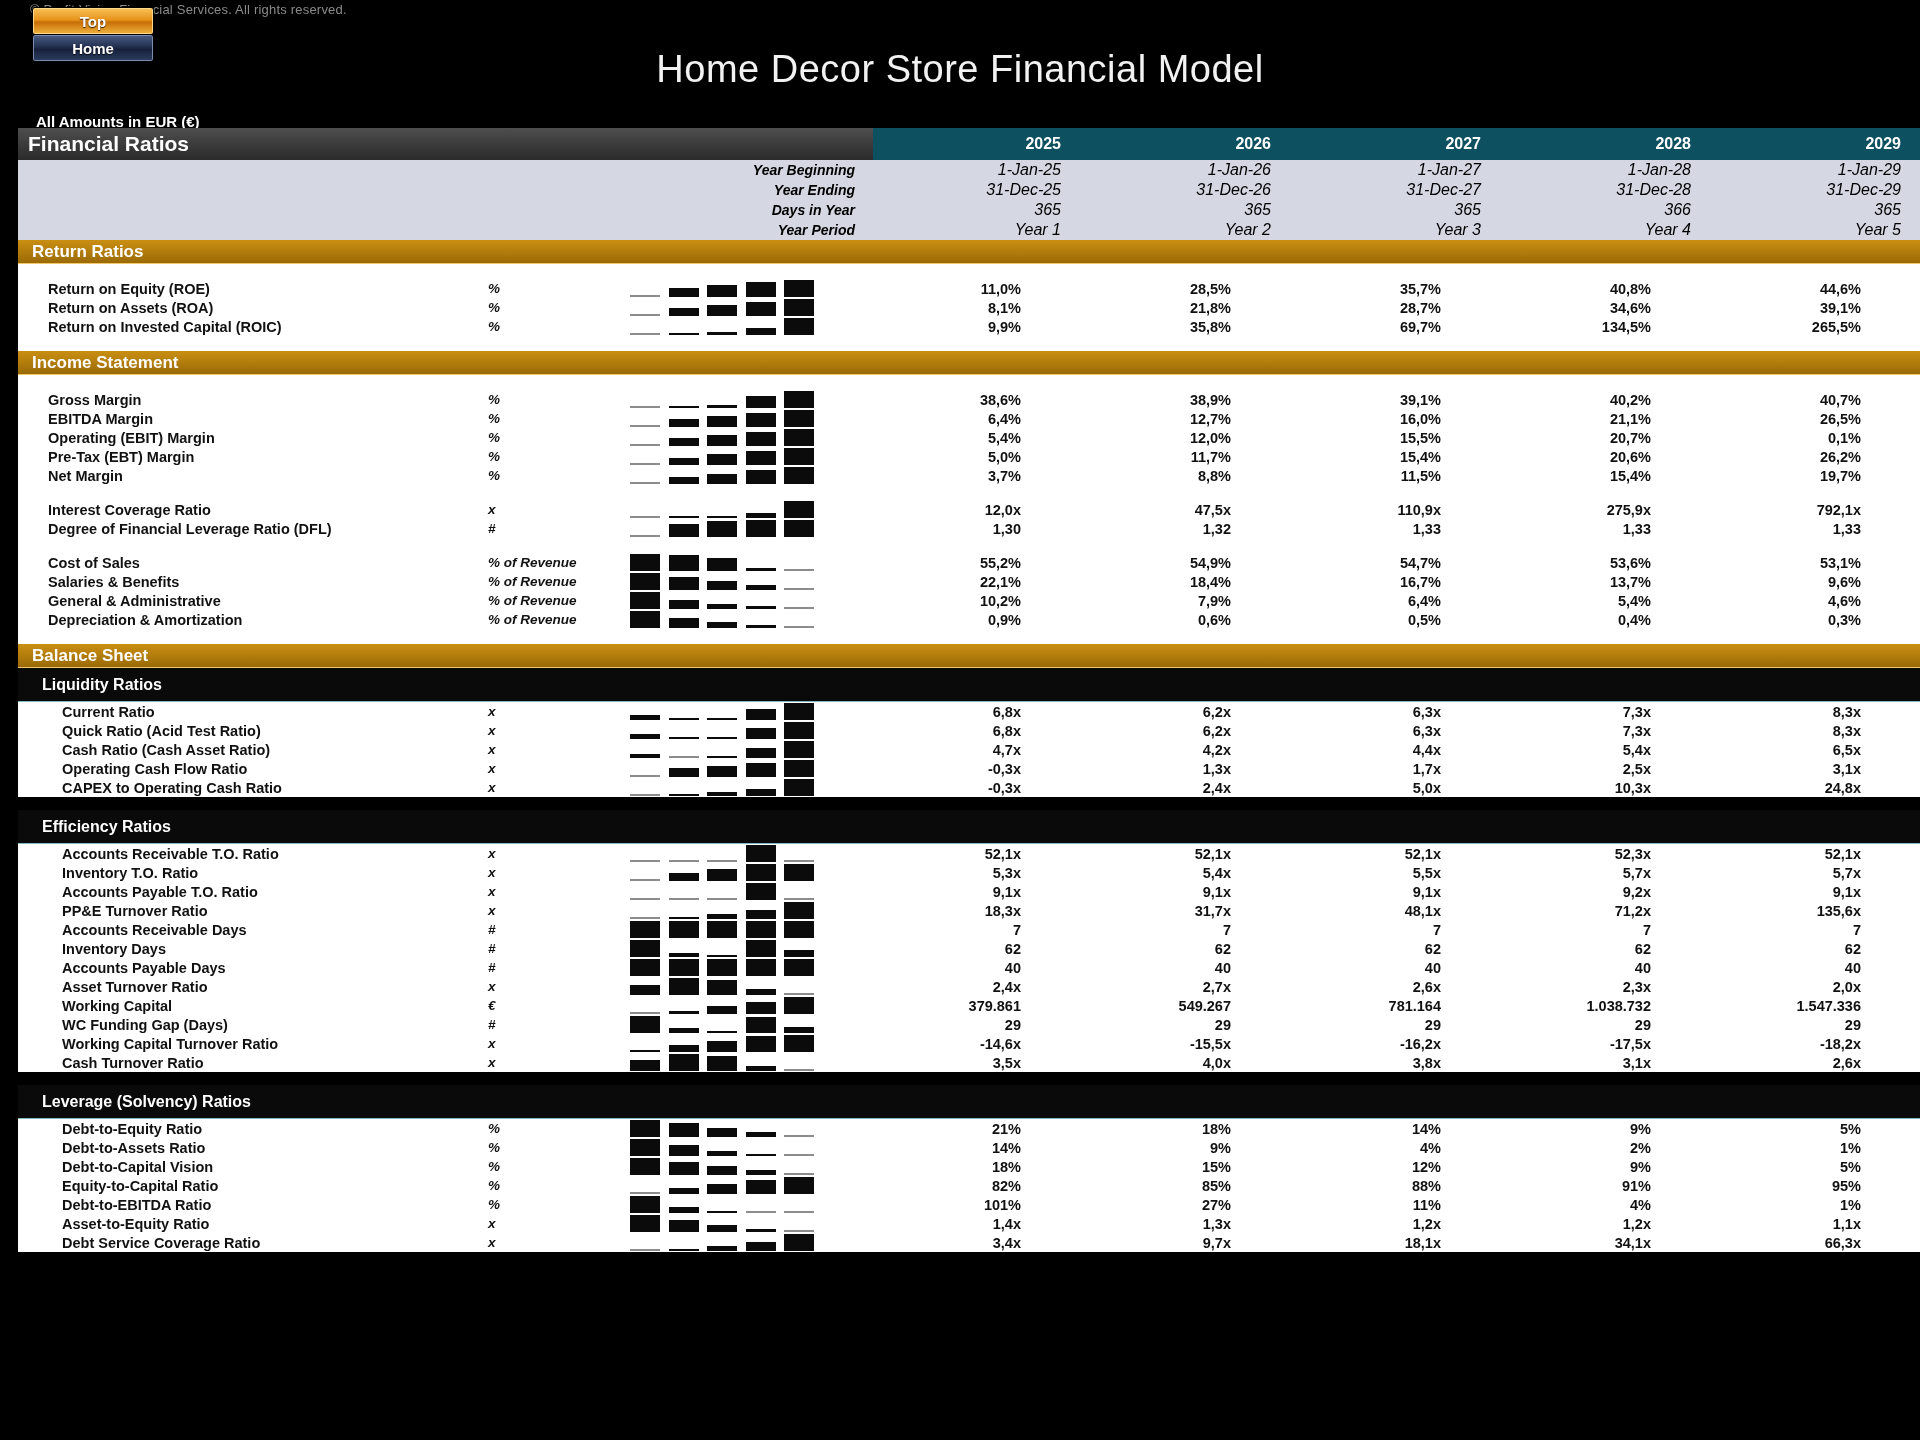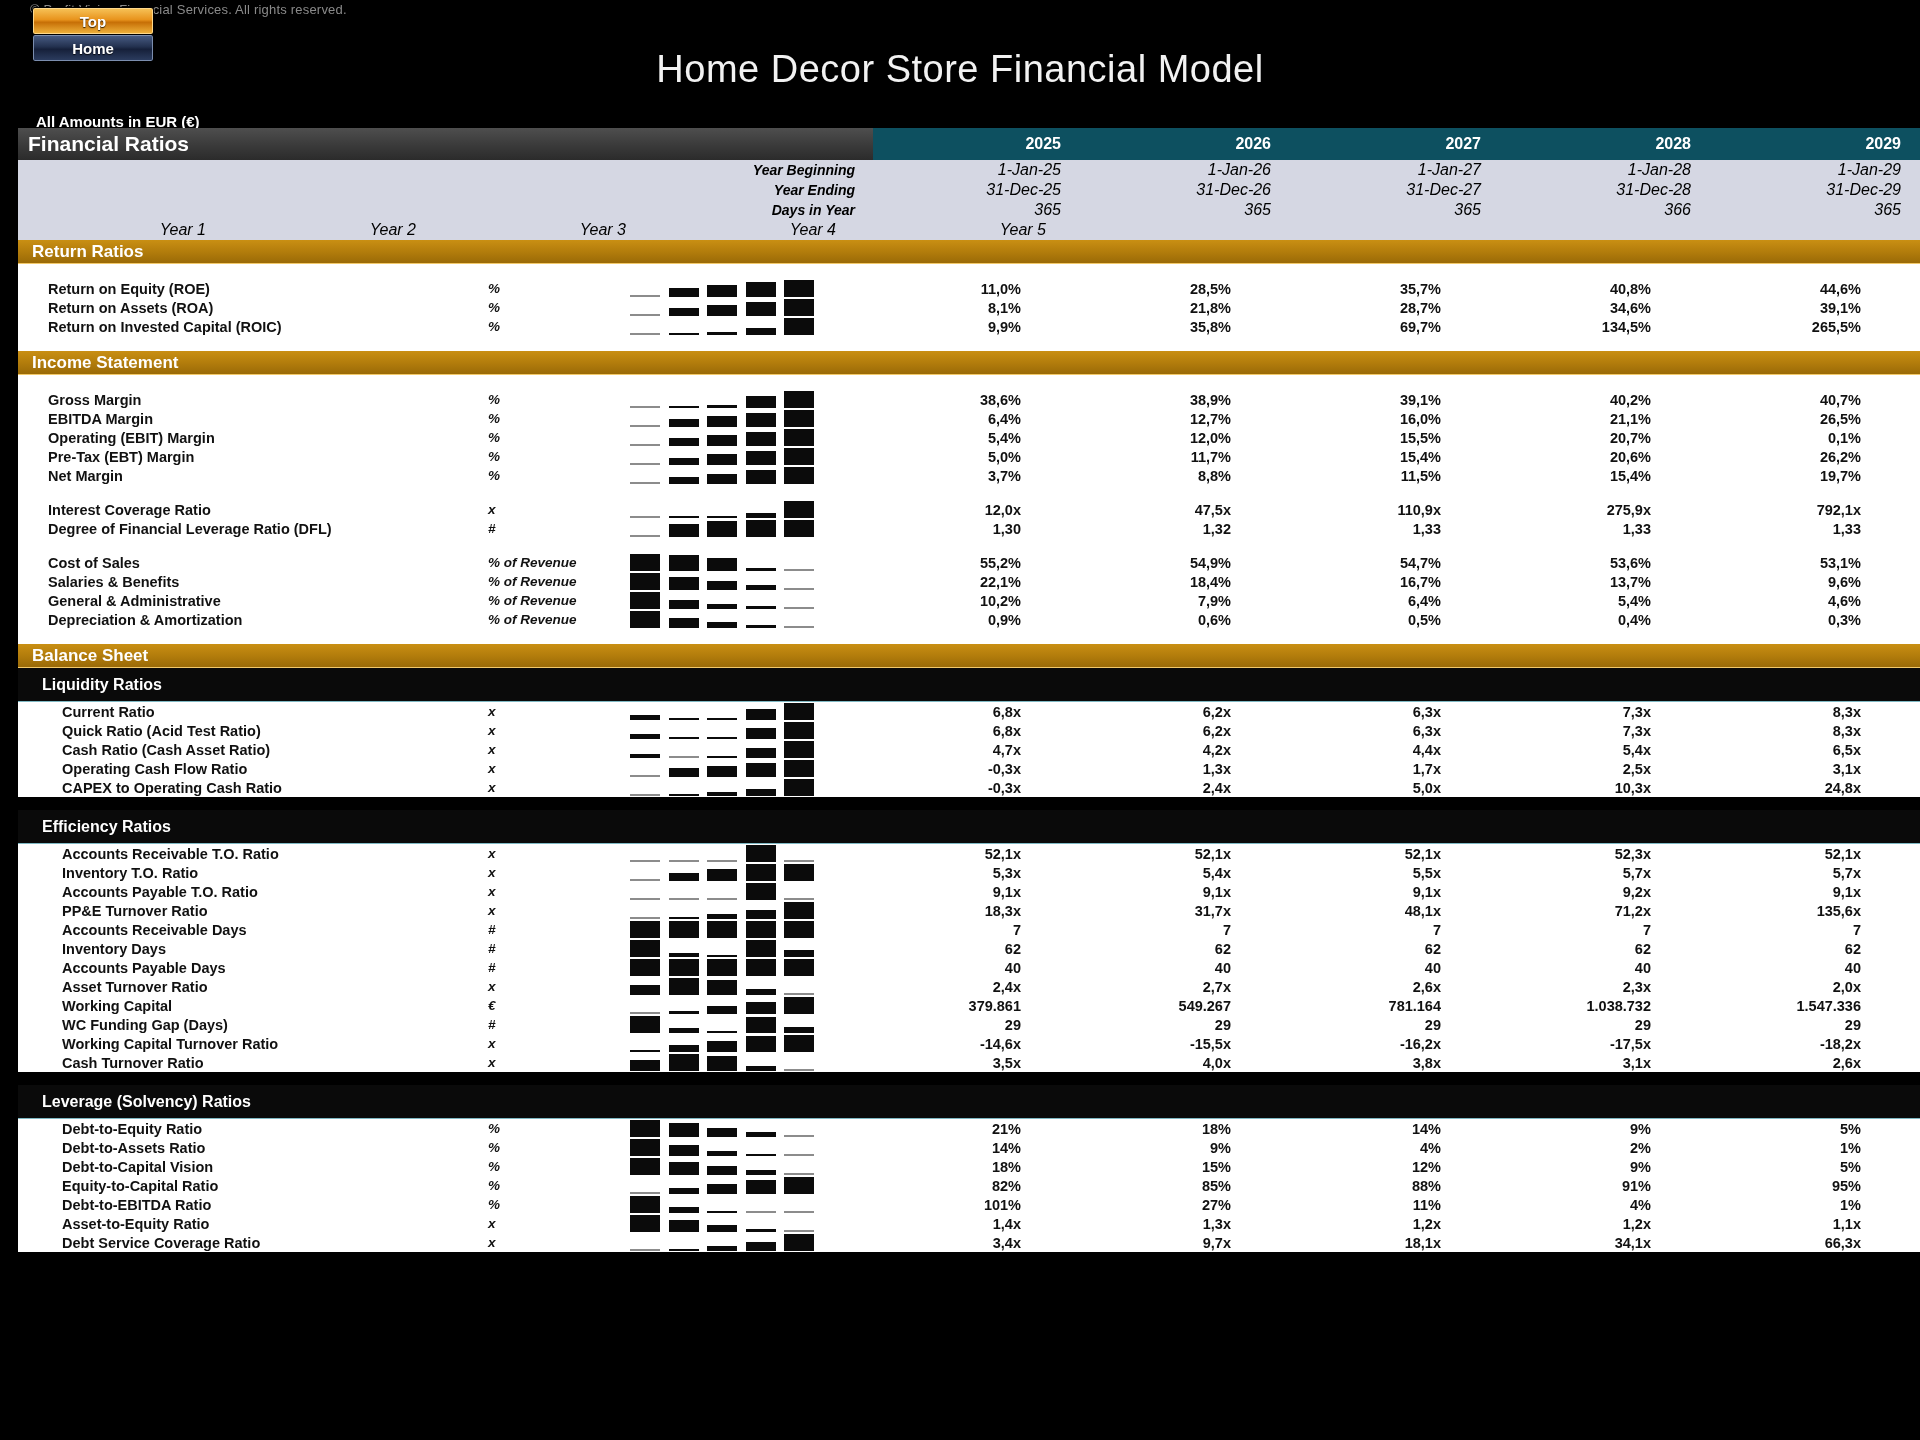--- a/index.html
+++ b/index.html
@@ -174,20 +174,21 @@
         </div>
         <div class="sub-row">
           <div class="lbl">Days in Year</div>
           <div class="val">365</div>
           <div class="val">365</div>
           <div class="val">365</div>
           <div class="val">366</div>
           <div class="val">365</div>
         </div>
         <div class="sub-row">
+          <div class="lbl">Year Period</div>
           <div class="val">Year 1</div>
           <div class="val">Year 2</div>
           <div class="val">Year 3</div>
           <div class="val">Year 4</div>
           <div class="val">Year 5</div>
         </div>
       </div>
       <div class="band-gold">Return Ratios</div>
       <div class="spacer-white"></div>
       <div class="drow">

